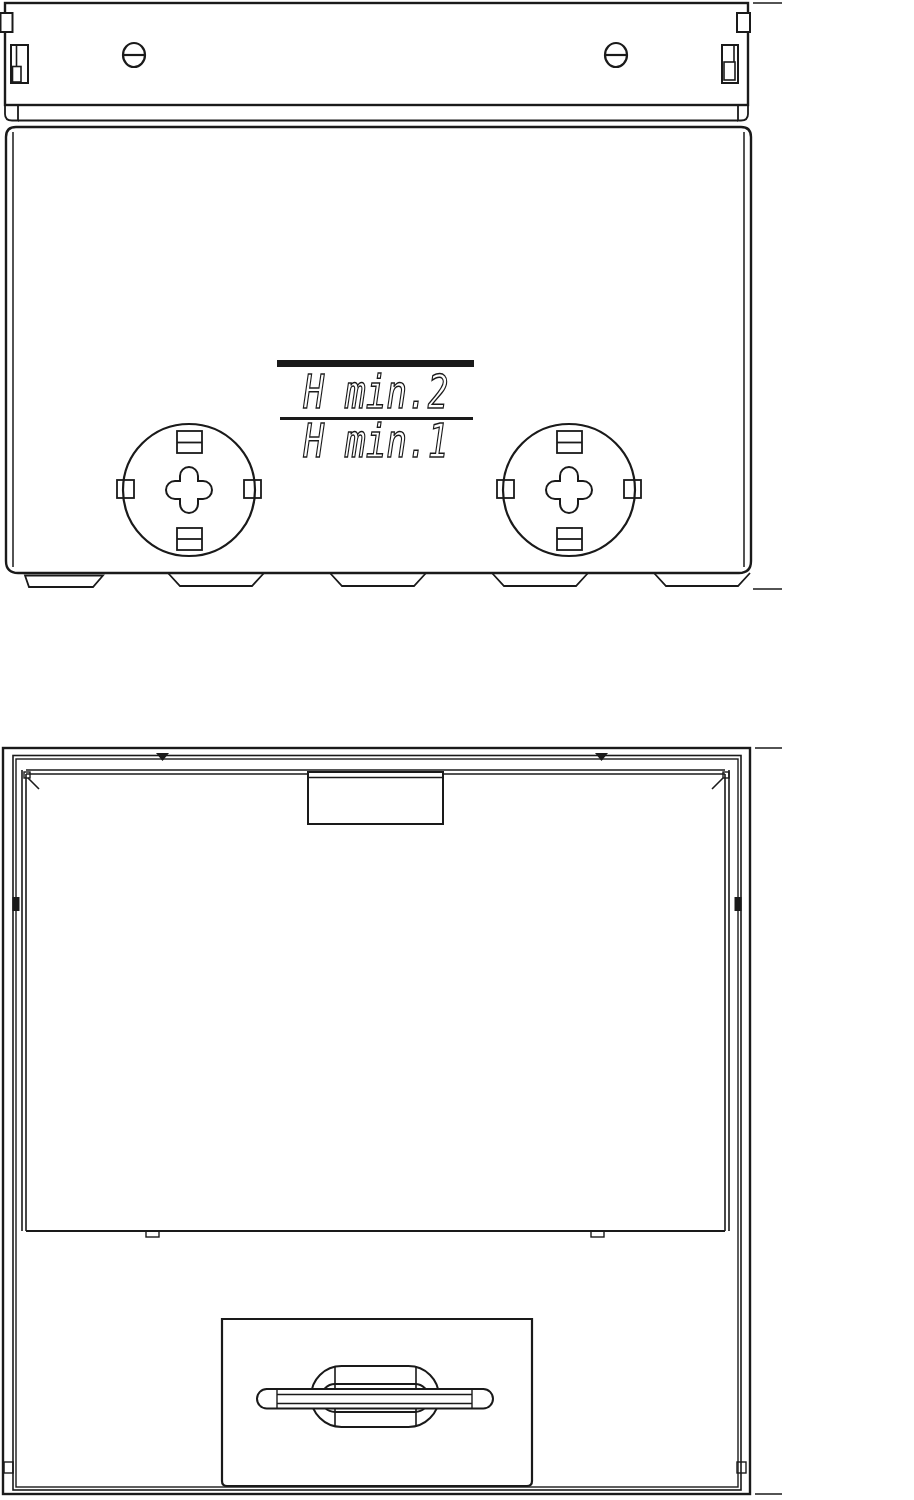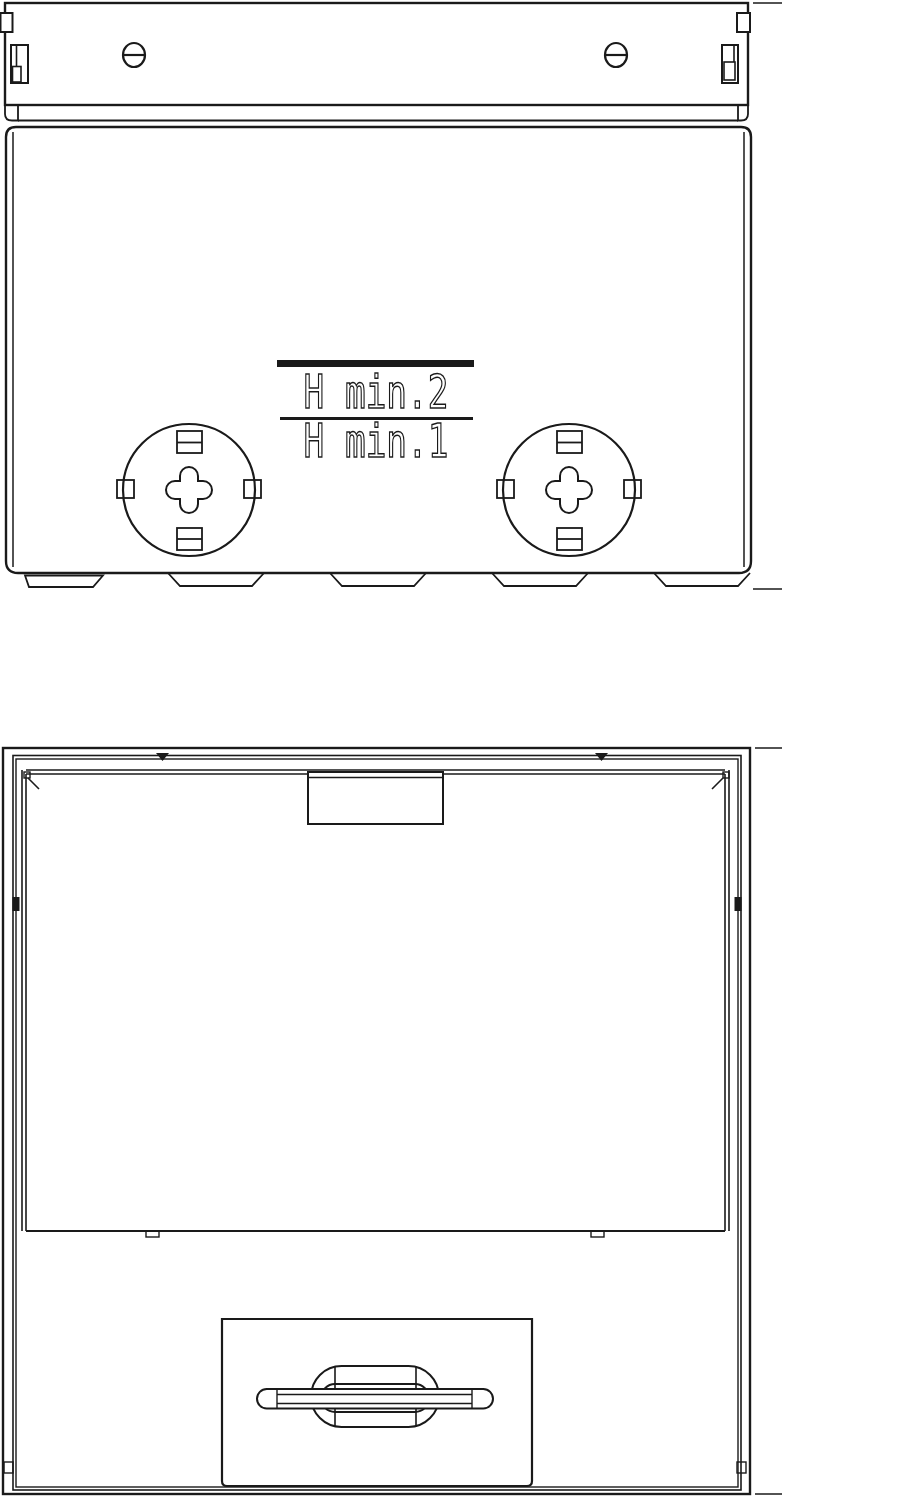--- a/index.html
+++ b/index.html
@@ -1,17 +1,17 @@
 <!DOCTYPE html>
 <html style="--line: #1a1a1a; --bg: #ffffff;"><head>
 <meta charset="utf-8">
 <style>
   :root { --line: #1a1a1a; --bg: #ffffff; }
   html,body { margin:0; padding:0; background:var(--bg); }
-  .canvas { width:782px; height:1500px; position:relative; background:var(--bg); overflow:hidden; }
+  .canvas { width:782px; height:1500px; position:relative; background:var(--bg); overflow:hidden;font-style:italic; }
   svg { display:block; }
   .ln { stroke:var(--line); fill:none; stroke-linecap:butt; }
   .fl { fill:var(--line); stroke:none; }
   .wh { fill:#fff; stroke:var(--line); }
   .dim-text {
     font-family:"Liberation Sans","DejaVu Sans",sans-serif;
     font-size:100px;
     fill:var(--line);
   }
   .engrave {

